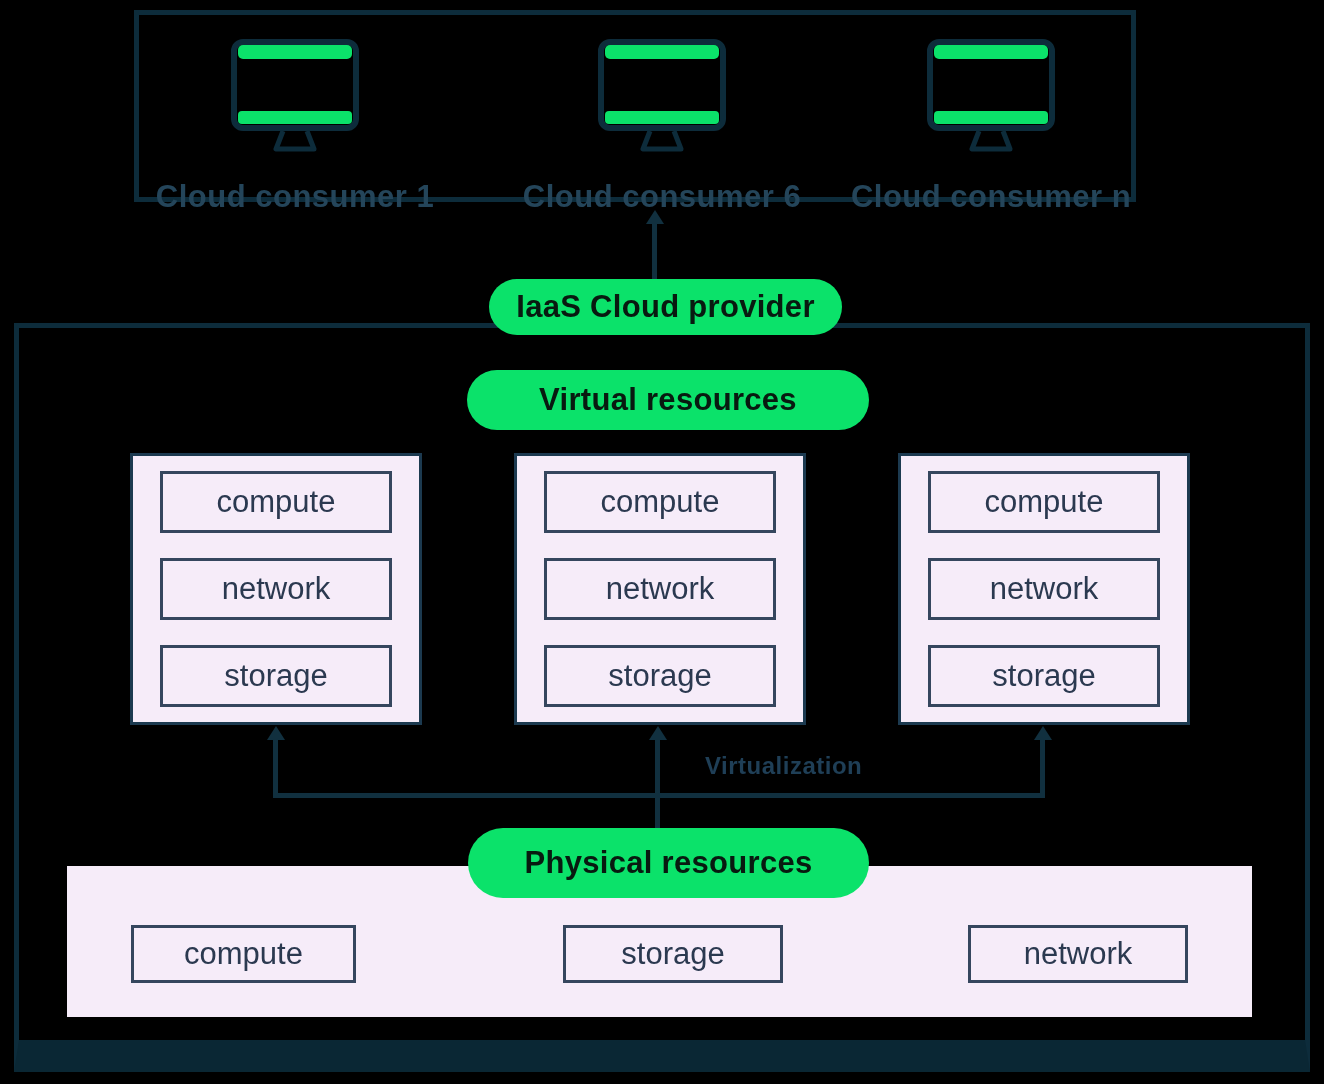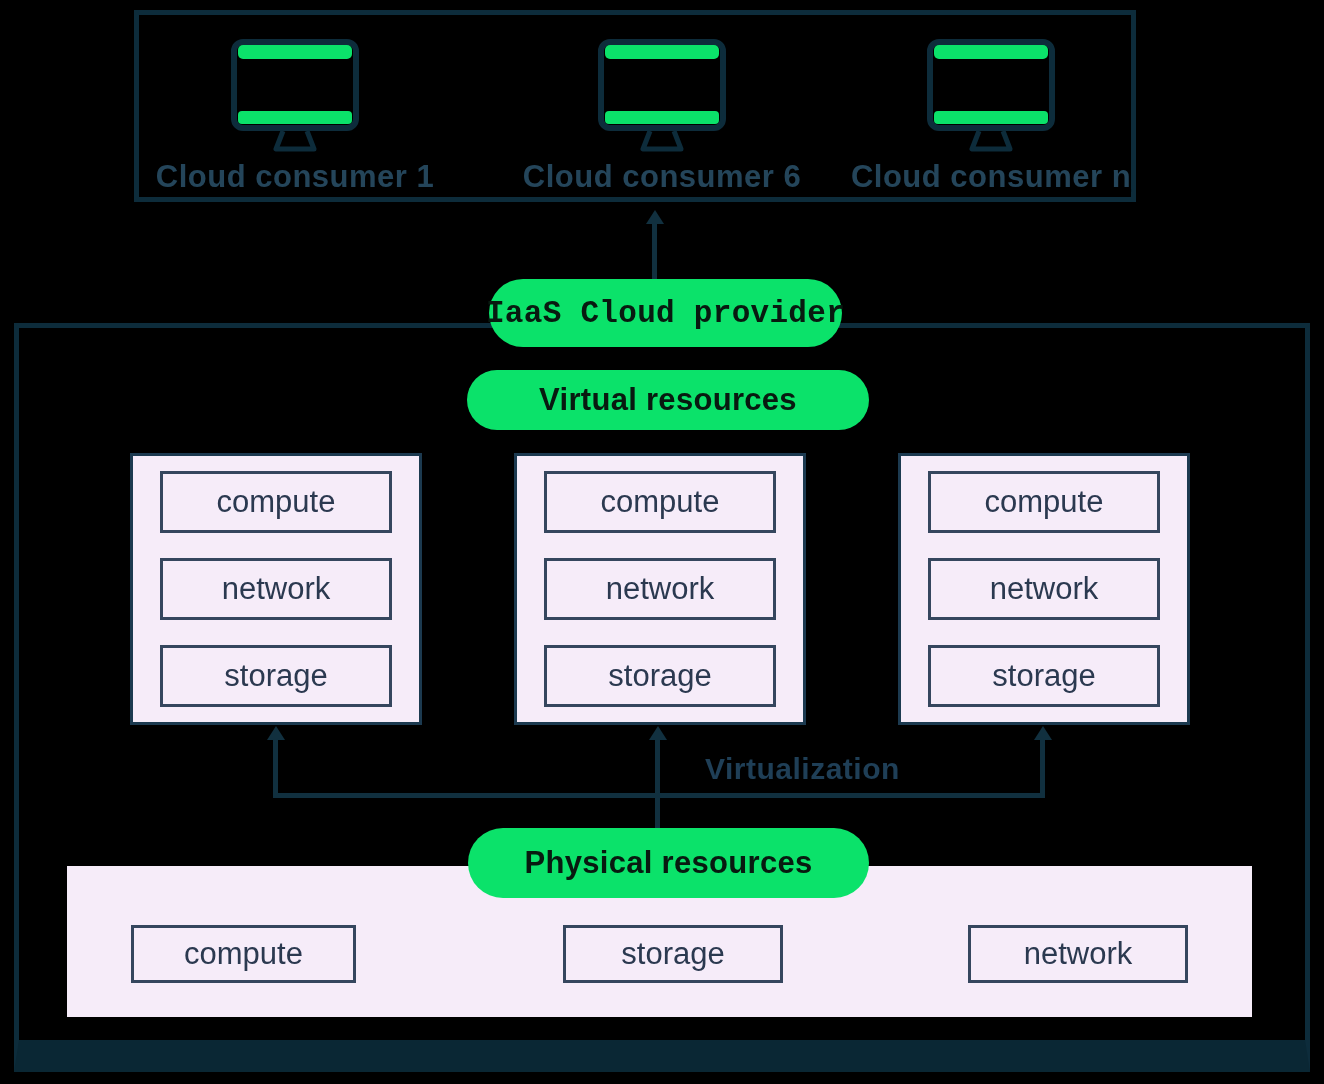--- a/index.html
+++ b/index.html
@@ -13,35 +13,35 @@
   }
   html,body{margin:0;padding:0;background:#000;}
   .stage{
     position:relative;width:1324px;height:1084px;background:#000;
     font-family:"Liberation Sans", sans-serif;overflow:hidden;
   }
   .abs{position:absolute;box-sizing:border-box;}
 
   
   .consumers-box{left:134px;top:10px;width:1002px;height:192px;border:5px solid var(--navy);background:#000;}
-  .consumer{position:absolute;top:24px;width:280px;display:flex;flex-direction:column;align-items:center;}
+  .consumer{position:absolute;top:24px;width:280px;display:flex;flex-direction:column;align-items:center;gap:20px;}
   .consumer-label{margin-top:4px;font-size:31px;font-weight:600;color:var(--label-navy);letter-spacing:.5px;white-space:nowrap;}
 
   
   .vline{position:absolute;width:5px;background:var(--navy-line);z-index:1;}
   .hline{position:absolute;height:5px;background:var(--navy-line);z-index:1;}
   .arrow-up{position:absolute;width:0;height:0;border-left:9px solid transparent;border-right:9px solid transparent;border-bottom:14px solid var(--navy-line);z-index:1;}
 
   
   .pill{
     display:flex;align-items:center;justify-content:center;
     background:var(--green);border-radius:38px;color:var(--pill-ink);
     font-size:31px;font-weight:700;letter-spacing:.3px;z-index:6;white-space:nowrap;
   }
-  .iaas-pill{left:489px;top:279px;width:353px;height:68px;font-family:Liberation Mono, monospace;}
+  .iaas-pill{left:489px;top:279px;width:353px;height:56px;}
   .virtual-pill{left:467px;top:370px;width:402px;height:60px;}
   .physical-pill{left:468px;top:828px;width:401px;height:70px;}
 
   
   .provider-box{
     left:14px;top:323px;width:1296px;height:749px;background:#000;
     border:5px solid var(--navy);border-bottom:32px solid #0a2734;z-index:0;
   }
 
   
@@ -50,21 +50,21 @@
     border:3px solid #1c3a50;display:flex;flex-direction:column;
     justify-content:space-between;padding:15px 27px;z-index:2;
   }
   .cell{
     box-sizing:border-box;height:62px;background:var(--lav);
     border:3px solid #35465e;display:flex;align-items:center;justify-content:center;
     font-size:31px;color:var(--ink);font-weight:500;
   }
 
   .virtualization-label{
-    left:705px;top:752px;font-size:30px;font-weight:600;color:#1f3f57;z-index:2;letter-spacing:.5px;
+    left:705px;top:752px;font-size:24px;font-weight:600;color:#1f3f57;z-index:2;letter-spacing:.5px;
   }
 
   
   .physical-bar{left:67px;top:866px;width:1185px;height:151px;background:var(--lav);z-index:2;}
   .pcell{
     position:absolute;top:59px;height:58px;background:var(--lav);
     border:3px solid #35465e;display:flex;align-items:center;justify-content:center;
     font-size:31px;color:var(--ink);font-weight:500;box-sizing:border-box;
   }
 </style>

